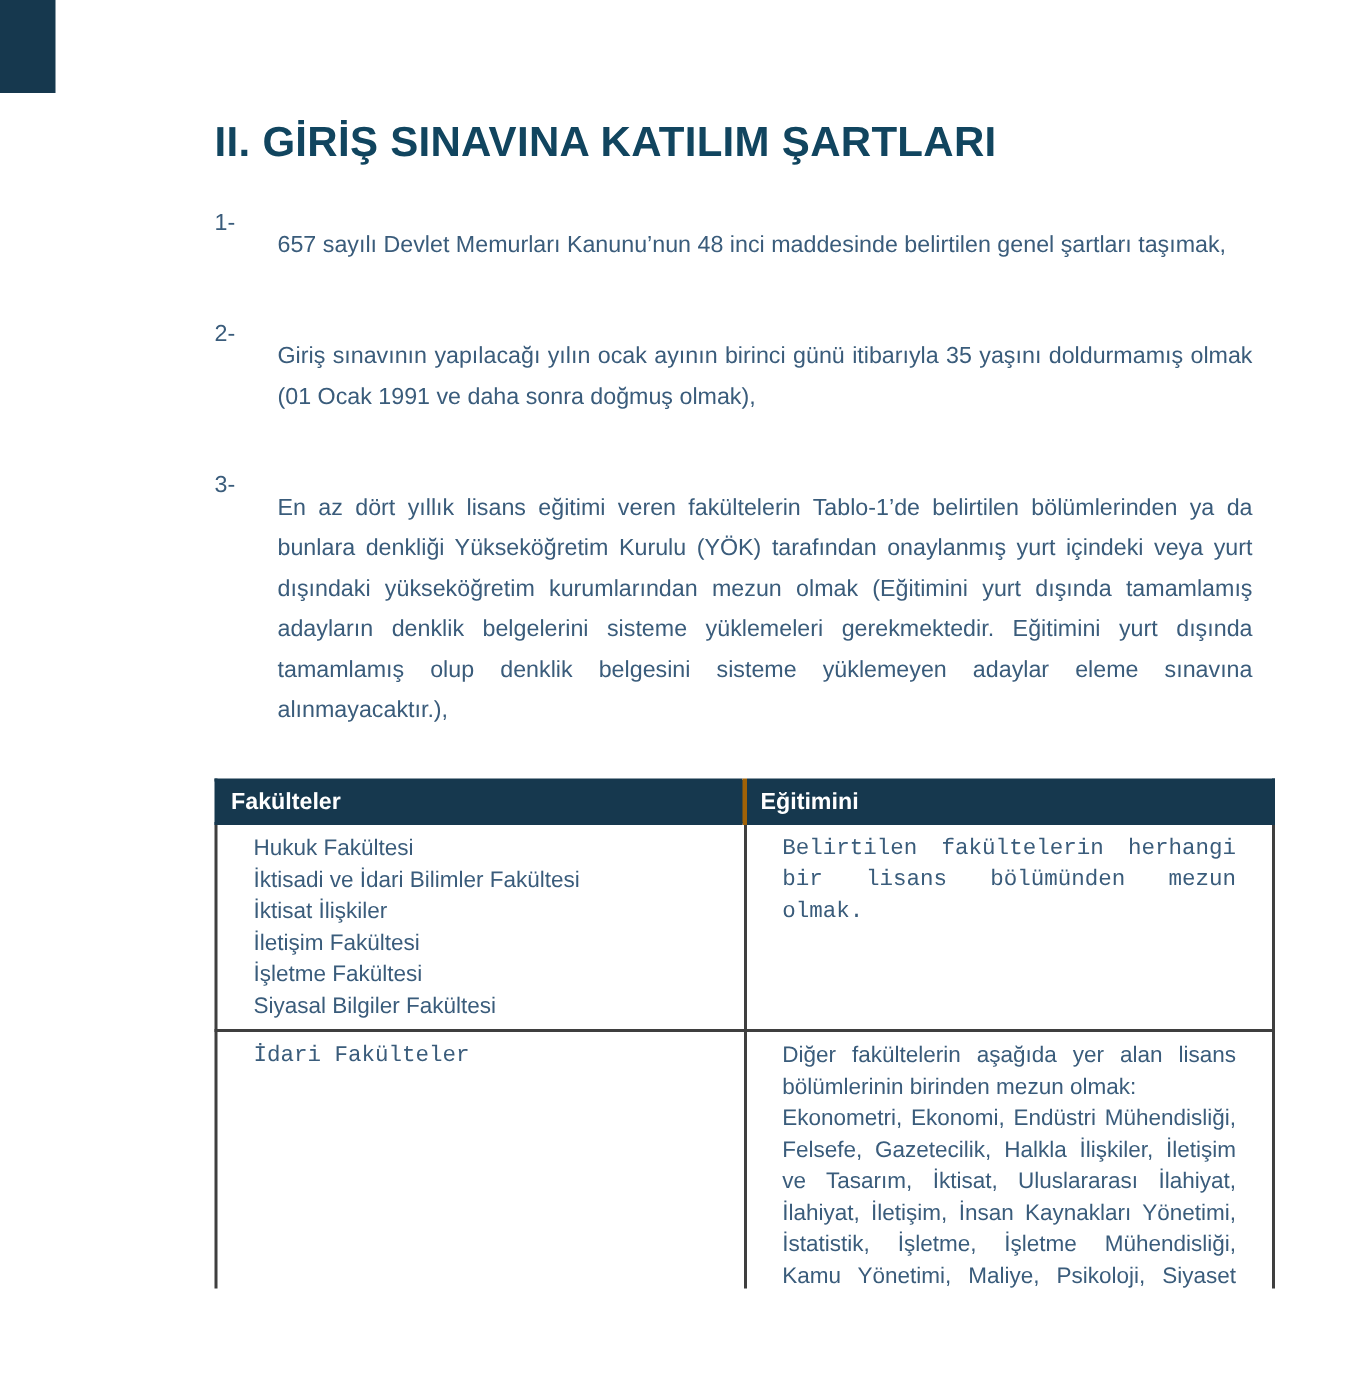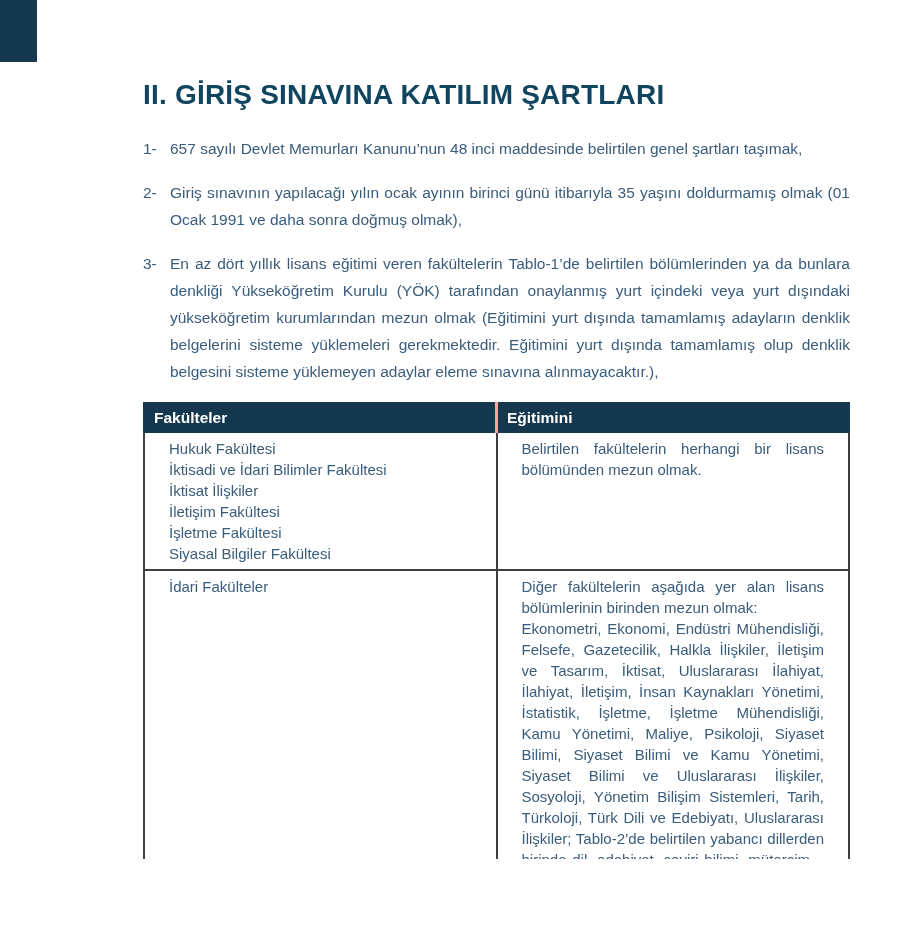--- a/index.html
+++ b/index.html
@@ -36,49 +36,49 @@
     display:flex;align-items:flex-start;
     margin:0 0 17px 0;
     color:var(--body-text,#3A5C7B);
     font-size:15.5px;line-height:27px;
   }
   .req-num{
     flex:0 0 27px;width:27px;
     color:var(--body-text,#3A5C7B);
   }
   .req-text{
-    margin:0;flex:1 1 auto;
+    margin:15px;flex:1 1 auto;
     text-align:justify;
   }
   .table-caption{
     margin:16px 0 13px 0;
     font-size:16px;line-height:19px;font-weight:bold;
     color:var(--heading,#11455F);
   }
   table.fac-table{
     width:707px;table-layout:fixed;
     border-collapse:collapse;
     font-size:15px;color:var(--body-text,#3A5C7B);
   }
   table.fac-table th{
     width:50%;
     background:var(--accent-dark,#16384E);
     color:var(--header-text,#FFFFFF);
     font-weight:bold;font-size:15.5px;line-height:19px;
     text-align:left;padding:4px 9px;
     border:2px solid var(--accent-dark,#16384E);
   }
-  table.fac-table th.col-faculties{border-right:3px solid #fca5a5;}
+  table.fac-table th.col-faculties{border-right:3px solid #a16207;}
   table.fac-table td{
     border:2px solid var(--table-border,#3F3F3F);
     padding:5px 24px;
     line-height:21px;vertical-align:top;
   }
   td.cell-faculty-list{line-height:20px;}
-  td.v-middle{vertical-align:middle;}
+  td.v-middle{vertical-align:middle;font-family:Liberation Mono, monospace;}
   .justify{text-align:justify;}
   .dept-paragraph{margin:0;text-align:justify;}
 </style>
 </head>
 <body>
 
 <div class="page">
   <div class="corner-accent"></div>
 
   <div class="content">

